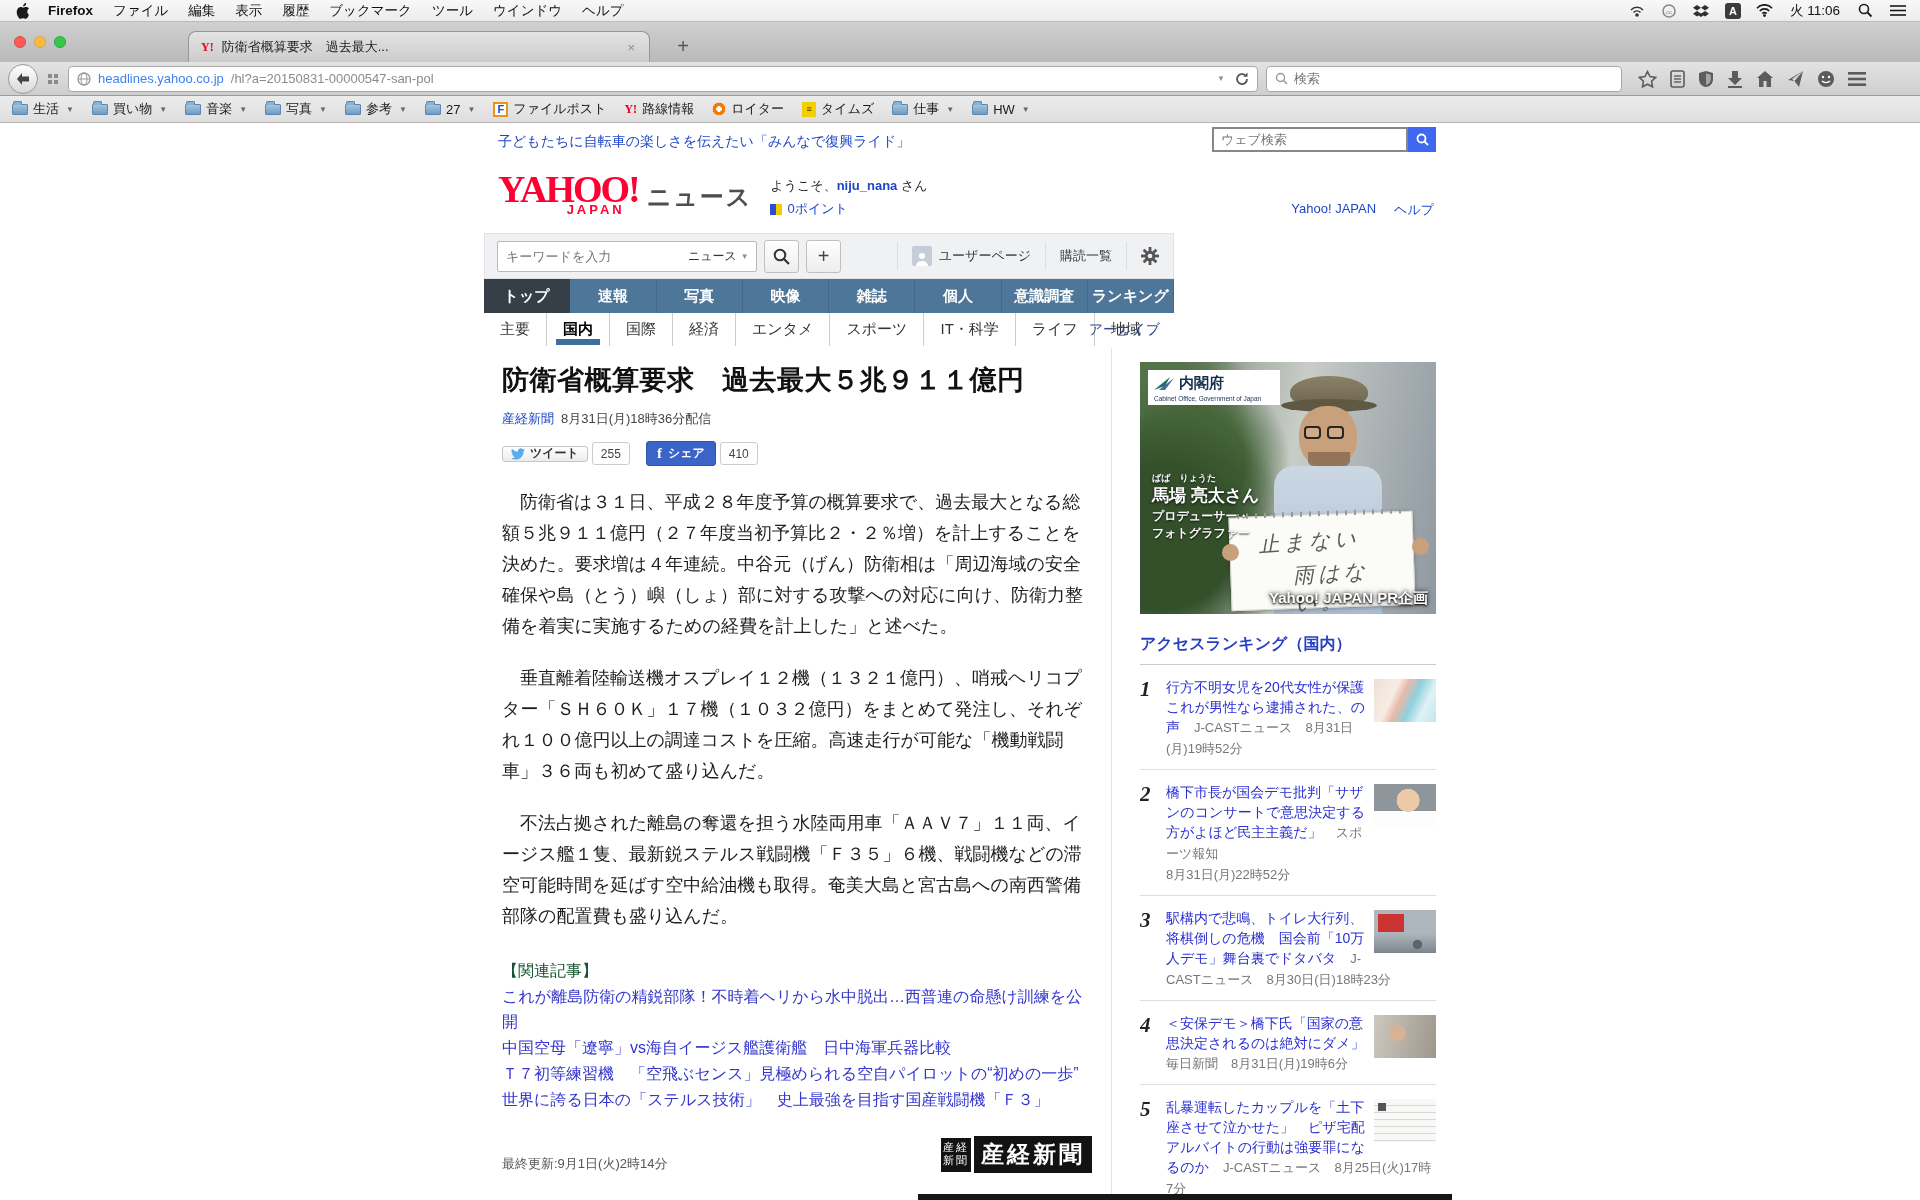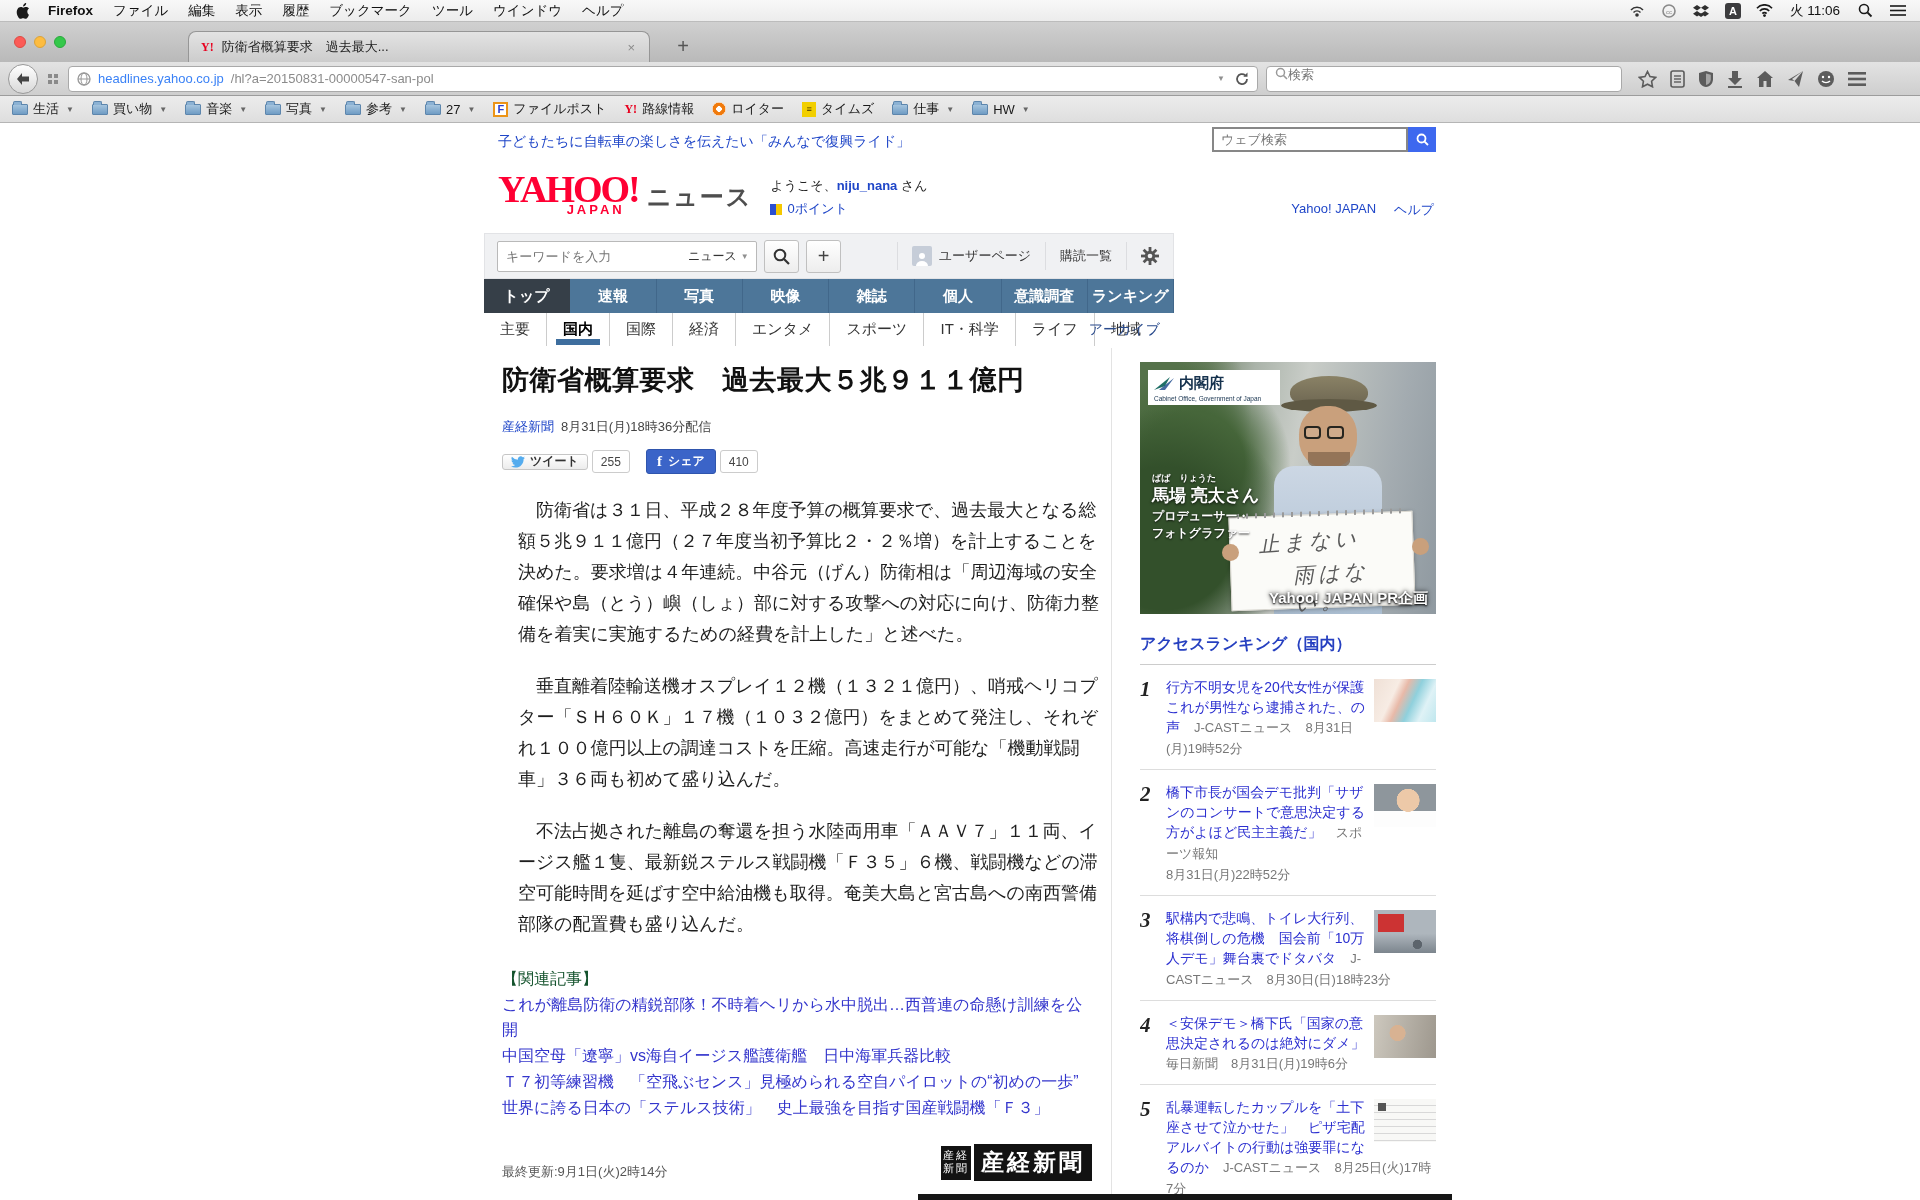--- a/index.html
+++ b/index.html
@@ -33,21 +33,21 @@
   
   .navbar{height:34px;background:linear-gradient(#e3e3e3,#cecece);border-bottom:1px solid #9c9c9c;display:flex;align-items:center;padding:0 8px;gap:8px}
   .back-btn{width:30px;height:30px;border-radius:50%;background:linear-gradient(#fff,#d8d8d8);border:1px solid #999;display:flex;align-items:center;justify-content:center;flex:none}
   .grid-ic{display:grid;grid-template-columns:4px 4px;grid-gap:2px;margin:0 2px;flex:none}
   .grid-ic i{width:4px;height:4px;background:#8a8a8a;display:block}
   .url-field{width:1190px;height:26px;background:#fff;border:1px solid #a9a9a9;border-radius:4px;display:flex;align-items:center;padding:0 8px;gap:7px;font-size:13px;flex:none}
   .url-domain{color:#3b82f6}
   .url-path{color:#8b8b8b}
   .url-right{margin-left:auto;display:flex;align-items:center;gap:10px;color:#777}
   .caret-sm{font-size:8px;color:#909090}
-  .search-field{width:356px;height:26px;background:#fff;border:1px solid #a9a9a9;border-radius:4px;display:flex;align-items:flex-start;padding:0 8px;flex:none}
+  .search-field{width:356px;height:26px;background:#fff;border:1px solid #a9a9a9;border-radius:4px;display:flex;align-items:center;padding:0 8px;gap:6px;flex:none}
   .search-field input{border:none;outline:none;flex:1;font-size:13px;color:#555;background:transparent;font-family:inherit}
   .tool-ics{display:flex;align-items:center;gap:13px;margin-left:8px;color:#5c5c5c}
   .tool-ics svg{display:block}
 
   
   .bookmarksbar{height:27px;background:linear-gradient(#ececec,#dedede);border-bottom:1px solid #b5b5b5;display:flex;align-items:center;padding:0 12px;gap:18px;font-size:13px;color:#1a1a1a}
   .bm{display:flex;align-items:center;gap:5px;white-space:nowrap}
   .bm .caret{font-size:8px;color:#666;margin-left:2px}
   .folder-ic{width:16px;height:11px;background:linear-gradient(#a5c4de,#6f9cc4);border:1px solid #5d86ad;border-radius:1px;position:relative;flex:none}
   .folder-ic::before{content:"";position:absolute;top:-4px;left:0;width:7px;height:3px;background:#8cb2d4;border:1px solid #5d86ad;border-bottom:none;border-radius:2px 2px 0 0}
@@ -100,28 +100,28 @@
   .sn.last{border-right:none}
   .sn.selected{font-weight:bold;color:#000}
   .sn.selected::after{content:"";position:absolute;left:50%;transform:translateX(-50%);bottom:1px;width:44px;height:6px;background:#3e6e9e}
   .archive{position:absolute;right:14px;top:8px;color:#2a4b8d;font-size:14px}
 
   .content-row{display:flex;margin-top:2px}
   .main{width:628px;border-right:1px solid #e3e3e3;padding:0 20px 0 18px;flex:none}
   .sidebar{width:296px;margin-left:28px;flex:none}
 
   .a-title{margin-top:14px;font-size:27px;font-weight:bold;color:#111;letter-spacing:.5px}
-  .a-byline{margin-top:20px;font-size:13px;color:#444}
+  .a-byline{margin-top:12px;font-size:13px;color:#444}
   .a-byline .src{color:#1f46c8;margin-right:7px}
   .share-row{margin-top:13px;display:flex;align-items:center;gap:4px}
   .btn-tweet{display:inline-flex;align-items:center;gap:5px;height:16px;padding:0 8px;background:linear-gradient(#fff,#ececec);border:1px solid #c6c6c6;border-radius:3px;font-size:12px;font-weight:bold;color:#333;cursor:pointer}
   .cnt{height:23px;display:inline-flex;align-items:center;padding:0 8px;border:1px solid #ccc;border-radius:3px;font-size:12px;color:#444;background:#fff;margin-right:12px}
   .btn-share{display:inline-flex;align-items:center;gap:6px;height:25px;padding:0 10px;background:#3b64c8;border:1px solid #2f55ad;border-radius:3px;font-size:12px;font-weight:bold;color:#fff;cursor:pointer}
   .fb-f{font-family:"Liberation Serif",serif;font-weight:bold;font-size:15px}
-  .a-body p{margin:21px 16px 0;font-size:18px;line-height:31px;color:#1e1e1e;width:590px}
+  .a-body p{margin:21px 0 0;font-size:18px;line-height:31px;color:#1e1e1e;width:590px}
   .related{margin-top:26px;font-size:16px;line-height:25px}
   .related-h{color:#14532d}
   .related a{display:block;color:#3335cc;margin-top:1px;width:590px}
   .update-row{margin-top:24px;display:flex;align-items:flex-end;justify-content:space-between;width:590px}
   .update-txt{font-size:13px;color:#555}
   .sankei{display:flex;align-items:center;gap:3px;cursor:pointer}
   .sankei-mark{width:30px;height:34px;background:#121212;color:#fff;font-size:11px;line-height:13px;text-align:center;padding-top:3px;word-break:break-all;letter-spacing:2px}
   .sankei-text{background:#121212;color:#fff;font-size:23px;font-weight:bold;padding:3px 7px;font-family:"Liberation Serif",serif;letter-spacing:3px}
 
   

